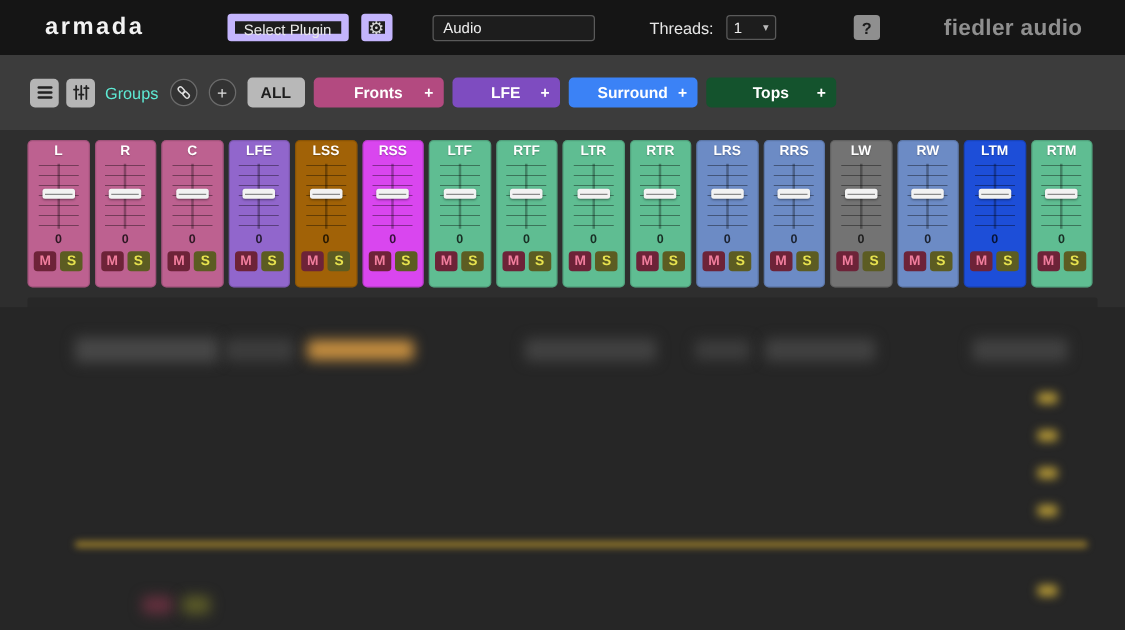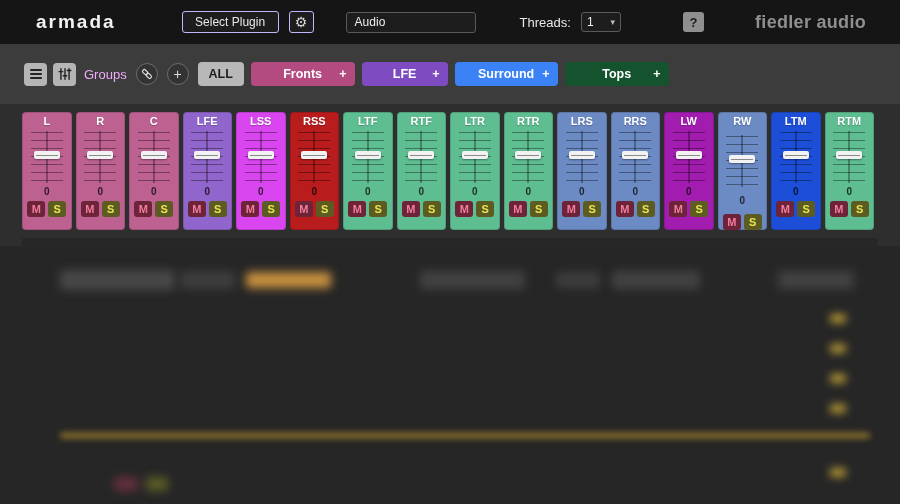--- a/index.html
+++ b/index.html
@@ -5,37 +5,37 @@
   * { margin:0; padding:0; box-sizing:border-box; }
   html,body { width:900px; height:504px; overflow:hidden; }
   body { font-family:"Liberation Sans", sans-serif; background:#252525; }
   button { font-family:inherit; cursor:pointer; border:none; background:none; }
 
   .app { width:900px; height:370px; position:relative; }
 
   
   .topbar { height:44px; background:#151515; display:flex; align-items:center; }
   .logo { font-size:19px; font-weight:bold; letter-spacing:2px; color:#f2f2f2; margin-left:36px; }
-  .btn { background:#1d1d1d; border:1px solid #c4b5fd; border-radius:3px; color:#e8e8e8; font-size:12px; }
+  .btn { background:#1d1d1d; border:6px solid #c4b5fd; border-radius:3px; color:#e8e8e8; font-size:12px; }
   .select-plugin { margin-left:66px; width:97px; height:22px; }
   .icon-btn { margin-left:10px; width:25px; height:22px; display:flex; align-items:center; justify-content:center; }
   .gear { font-size:14px; color:#d8d8d8; line-height:1; }
   .audio-field { margin-left:32px; width:130px; height:21px; border:1px solid #5a5a5a; border-radius:3px; color:#eee; font-size:12px; line-height:19px; padding-left:8px; background:#1d1d1d; }
   .threads { margin-left:44px; display:flex; align-items:center; color:#e8e8e8; font-size:13px; }
   .select { margin-left:10px; width:40px; height:20px; border:1px solid #5a5a5a; border-radius:3px; display:flex; align-items:center; justify-content:space-between; padding:0 5px; font-size:12px; background:#1d1d1d; color:#eee; }
   .caret { font-size:9px; color:#bbb; }
   .help { margin-left:62px; width:21px; height:20px; background:#8f8f8f; border-radius:3px; color:#1c1c1c; font-weight:bold; font-size:13px; }
   .brand { margin-left:auto; margin-right:34px; color:#8f8f8f; font-weight:bold; font-size:18px; letter-spacing:0.3px; }
 
   
   .toolbar { height:60px; background:#3c3c3c; display:flex; align-items:center; }
   .tool-btn { width:23px; height:23px; background:#b5b5b5; border-radius:4px; display:flex; align-items:center; justify-content:center; margin-left:6px; }
   .tool-btn:first-child { margin-left:24px; }
   .hamburger i { display:block; width:12px; height:2px; background:#222; margin:2px 0; border-radius:1px; }
-  .groups-label { color:#f0abfc; font-size:13px; margin-left:8px; }
+  .groups-label { color:#5eead4; font-size:13px; margin-left:8px; }
   .round-btn { width:22px; height:22px; border-radius:50%; background:#333; border:1px solid #6b6b6b; color:#ddd; display:flex; align-items:center; justify-content:center; margin-left:9px; font-size:14px; line-height:1; }
   .chip { height:24px; border-radius:4px; display:flex; align-items:center; justify-content:center; }
   .all-chip { width:46px; margin-left:9px; background:#b8b8b8; color:#1e1e1e; font-weight:bold; font-size:12.5px; }
   .group-chips { display:flex; margin-left:7px; gap:7px; }
   .chip.group { position:relative; color:#fff; font-weight:bold; font-size:12.5px; }
   .group-chips .chip:nth-child(1) { width:104px;justify-content:center; }
   .group-chips .chip:nth-child(2) { width:86px; }
   .group-chips .chip:nth-child(3) { width:103px; }
   .group-chips .chip:nth-child(4) { width:104px; }
   .chip-add { position:absolute; right:8px; font-weight:bold; }
@@ -202,35 +202,35 @@
       <div class="track"></div>
       <div class="handle"></div>
     </div>
     <div class="strip-value">0</div>
     <div class="ms-row">
       <div class="ms-btn mute-btn">M</div>
       <div class="ms-btn solo-btn">S</div>
     </div>
   </div>
 
+  <div class="strip" style="background: #a16207;">
+    <div class="strip-label">LSS</div>
+    <div class="fader">
+      <div class="ticks"></div>
+      <div class="track"></div>
+      <div class="handle"></div>
+    </div>
+    <div class="strip-value">0</div>
+    <div class="ms-row">
+      <div class="ms-btn mute-btn">M</div>
+      <div class="ms-btn solo-btn">S</div>
+    </div>
+  </div>
+
   <div class="strip" style="background: #d946ef;">
-    <div class="strip-label">LSS</div>
-    <div class="fader">
-      <div class="ticks"></div>
-      <div class="track"></div>
-      <div class="handle"></div>
-    </div>
-    <div class="strip-value">0</div>
-    <div class="ms-row">
-      <div class="ms-btn mute-btn">M</div>
-      <div class="ms-btn solo-btn">S</div>
-    </div>
-  </div>
-
-  <div class="strip" style="background: #b91c1c;">
     <div class="strip-label">RSS</div>
     <div class="fader">
       <div class="ticks"></div>
       <div class="track"></div>
       <div class="handle"></div>
     </div>
     <div class="strip-value">0</div>
     <div class="ms-row">
       <div class="ms-btn mute-btn">M</div>
       <div class="ms-btn solo-btn">S</div>
@@ -314,35 +314,35 @@
       <div class="track"></div>
       <div class="handle"></div>
     </div>
     <div class="strip-value">0</div>
     <div class="ms-row">
       <div class="ms-btn mute-btn">M</div>
       <div class="ms-btn solo-btn">S</div>
     </div>
   </div>
 
-  <div class="strip" style="background: #a21caf;">
+  <div class="strip" style="background: #737373;">
     <div class="strip-label">LW</div>
     <div class="fader">
       <div class="ticks"></div>
       <div class="track"></div>
       <div class="handle"></div>
     </div>
     <div class="strip-value">0</div>
     <div class="ms-row">
       <div class="ms-btn mute-btn">M</div>
       <div class="ms-btn solo-btn">S</div>
     </div>
   </div>
 
-  <div class="strip" style="background: rgb(108, 139, 197); justify-content: space-between;">
+  <div class="strip" style="background: rgb(108, 139, 197);">
     <div class="strip-label">RW</div>
     <div class="fader">
       <div class="ticks"></div>
       <div class="track"></div>
       <div class="handle"></div>
     </div>
     <div class="strip-value">0</div>
     <div class="ms-row">
       <div class="ms-btn mute-btn">M</div>
       <div class="ms-btn solo-btn">S</div>

